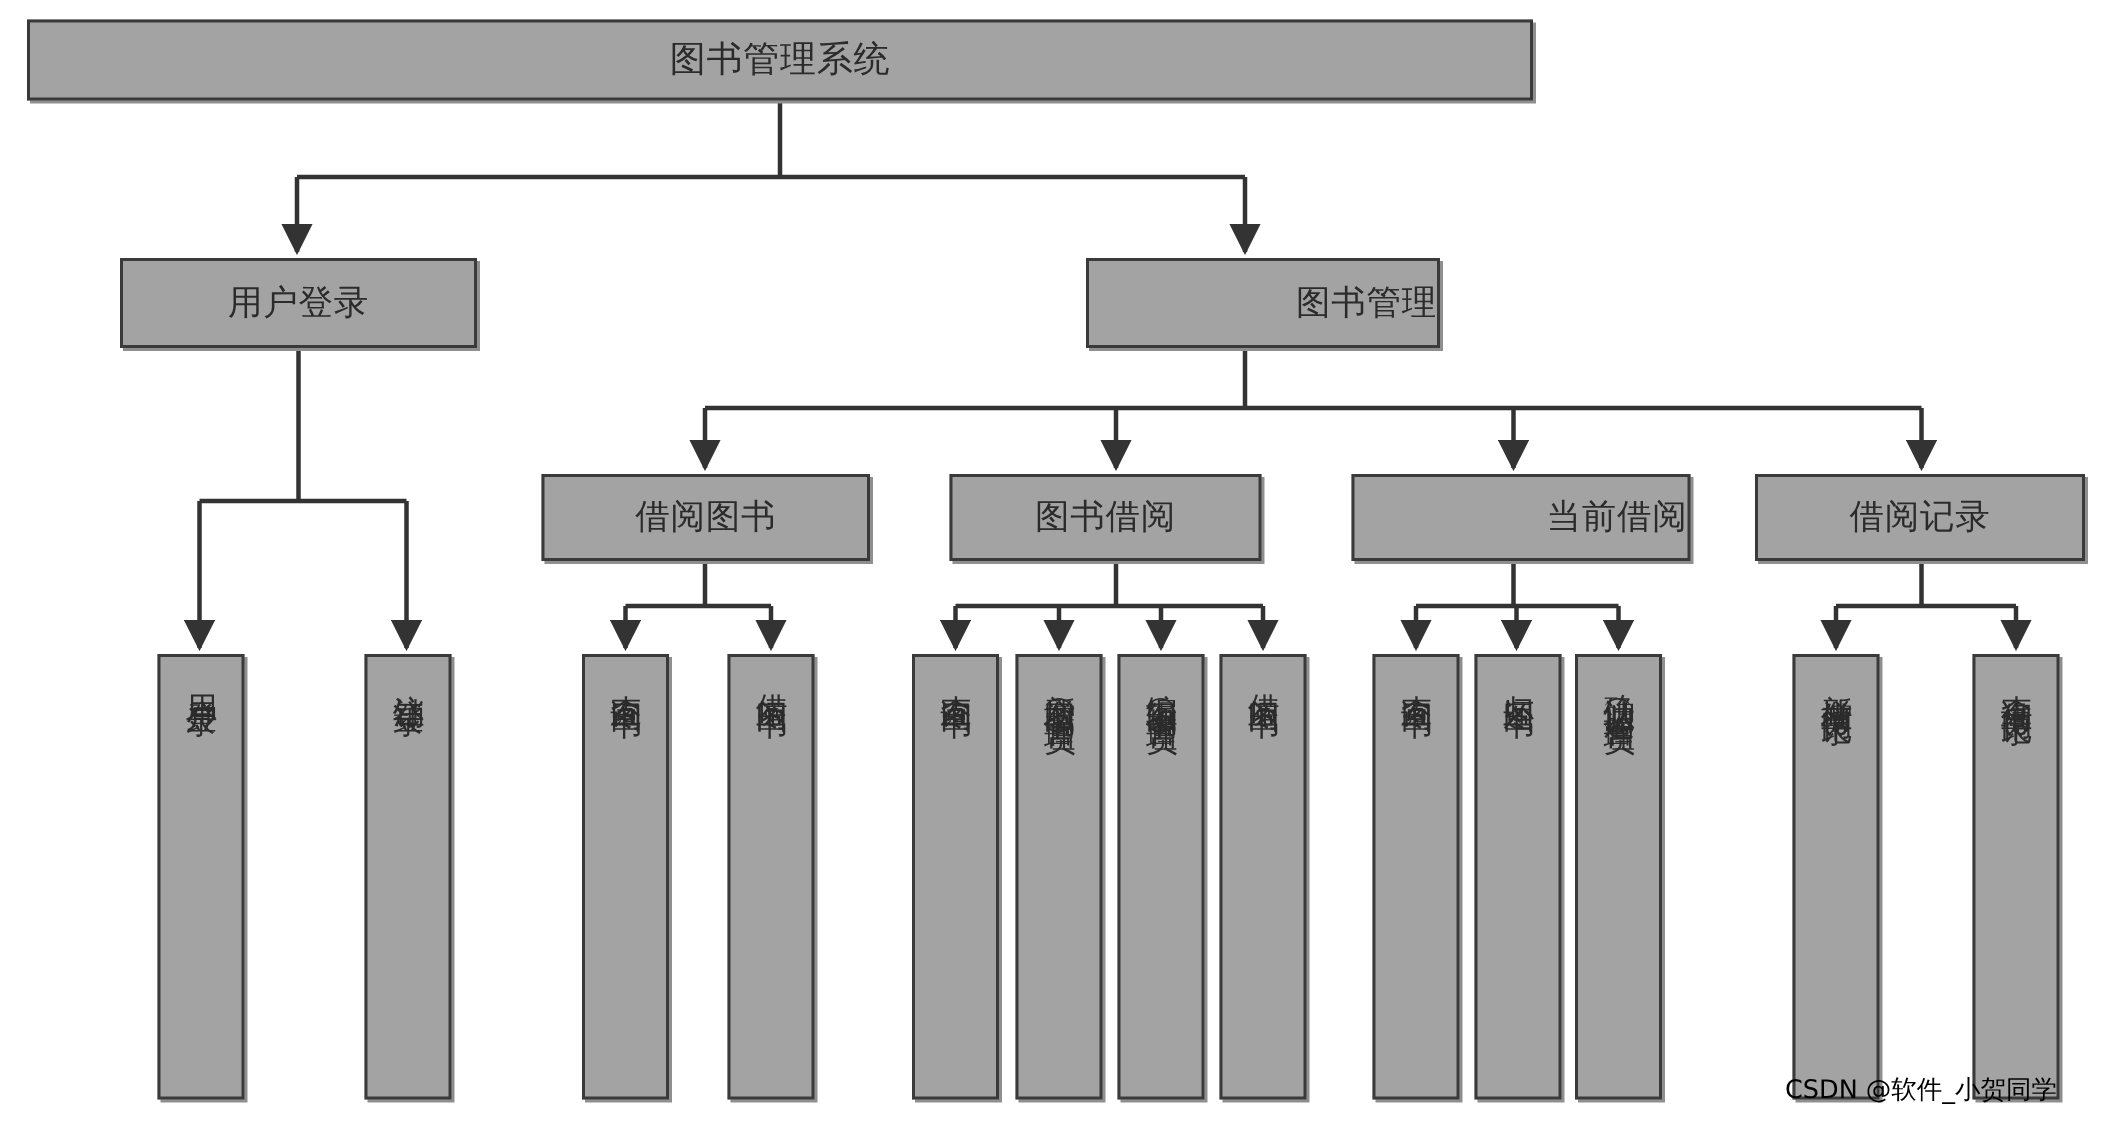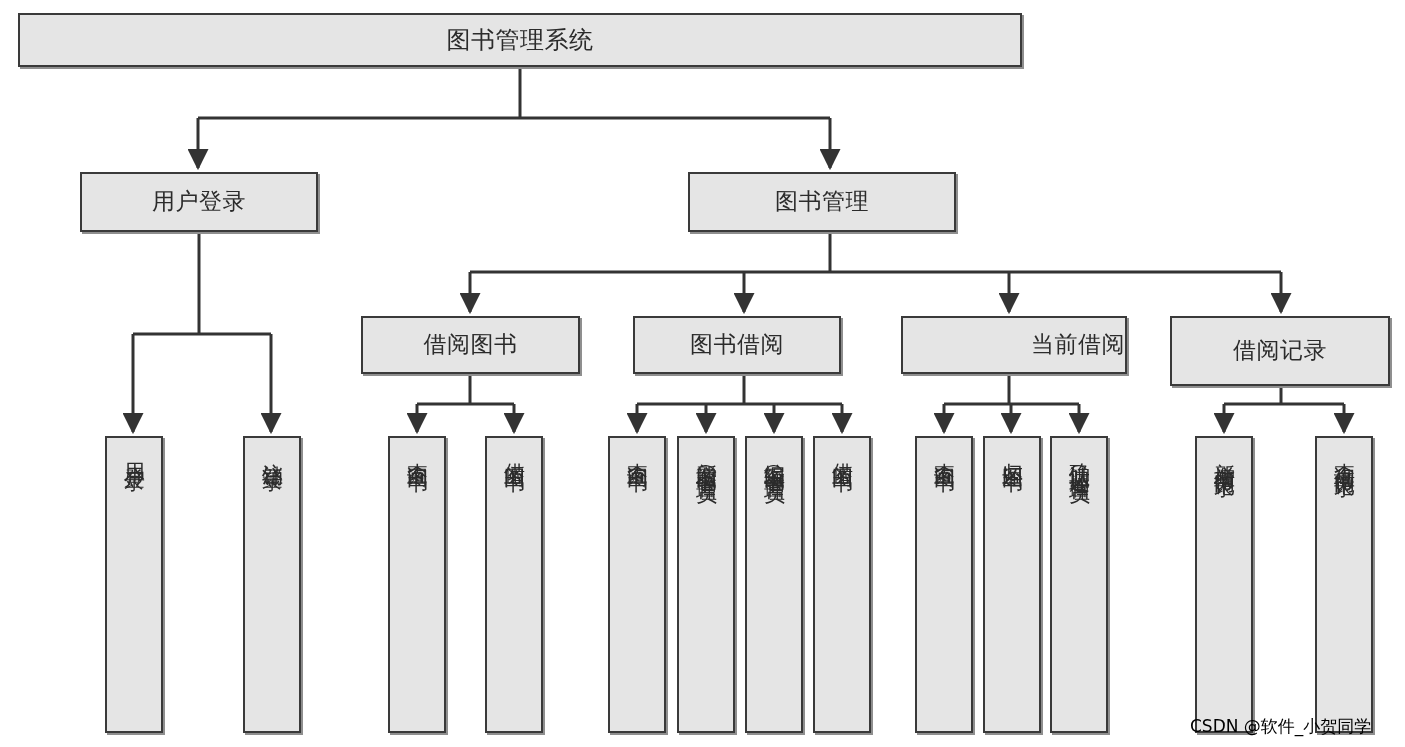--- a/index.html
+++ b/index.html
@@ -20,21 +20,21 @@
   #wires {
     position: absolute;
     left: 0;
     top: 0;
     width: 1405px;
     height: 747px;
     pointer-events: none;
   }
   .node {
     position: absolute;
-    background: #e5e5e5;
+    background: #a3a3a3;
     border: 2px solid #3a3a3a;
     display: flex;
     align-items: center;
     justify-content: center;
     color: #2b2b2b;
     z-index: 2;
     font-family: Liberation Serif, serif;
   }
   .node.shadowed {
     box-shadow: 2px 2px 0 0 #8f8f8f;
@@ -133,34 +133,34 @@
     </g>
   </svg>
 
   <div class="node h-node shadowed" id="node-root" style="left:18px; top:13px; width:1004px; height:54px;">
     <span class="node-label">图书管理系统</span>
   </div>
 
   <div class="node h-node shadowed" style="left:80px; top:172px; width:238px; height:60px;">
     <span class="node-label">用户登录</span>
   </div>
-  <div class="node h-node shadowed" style="left:688px; top:172px; width:268px; height:60px;">
+  <div class="node h-node shadowed" style="left:724px; top:172px; width:236px; height:60px;justify-content:flex-end;">
     <span class="node-label">图书管理</span>
   </div>
 
   <div class="node h-node shadowed" style="left:361px; top:316px; width:219px; height:58px;">
     <span class="node-label">借阅图书</span>
   </div>
   <div class="node h-node shadowed" style="left:633px; top:316px; width:208px; height:58px;">
     <span class="node-label">图书借阅</span>
   </div>
   <div class="node h-node shadowed" style="left:901px; top:316px; width:226px; height:58px;justify-content:flex-end;">
     <span class="node-label">当前借阅</span>
   </div>
-  <div class="node h-node shadowed" style="left:1170px; top:316px; width:220px; height:70px;">
+  <div class="node h-node shadowed" style="left:1170px; top:316px; width:220px; height:58px;">
     <span class="node-label">借阅记录</span>
   </div>
 
   <div class="node v-node shadowed" style="left:105px; top:436px; width:58px; height:297px;">
     <span class="node-label">用户登录</span>
   </div>
   <div class="node v-node shadowed" style="left:243px; top:436px; width:58px; height:297px;">
     <span class="node-label">注销登录</span>
   </div>
 

